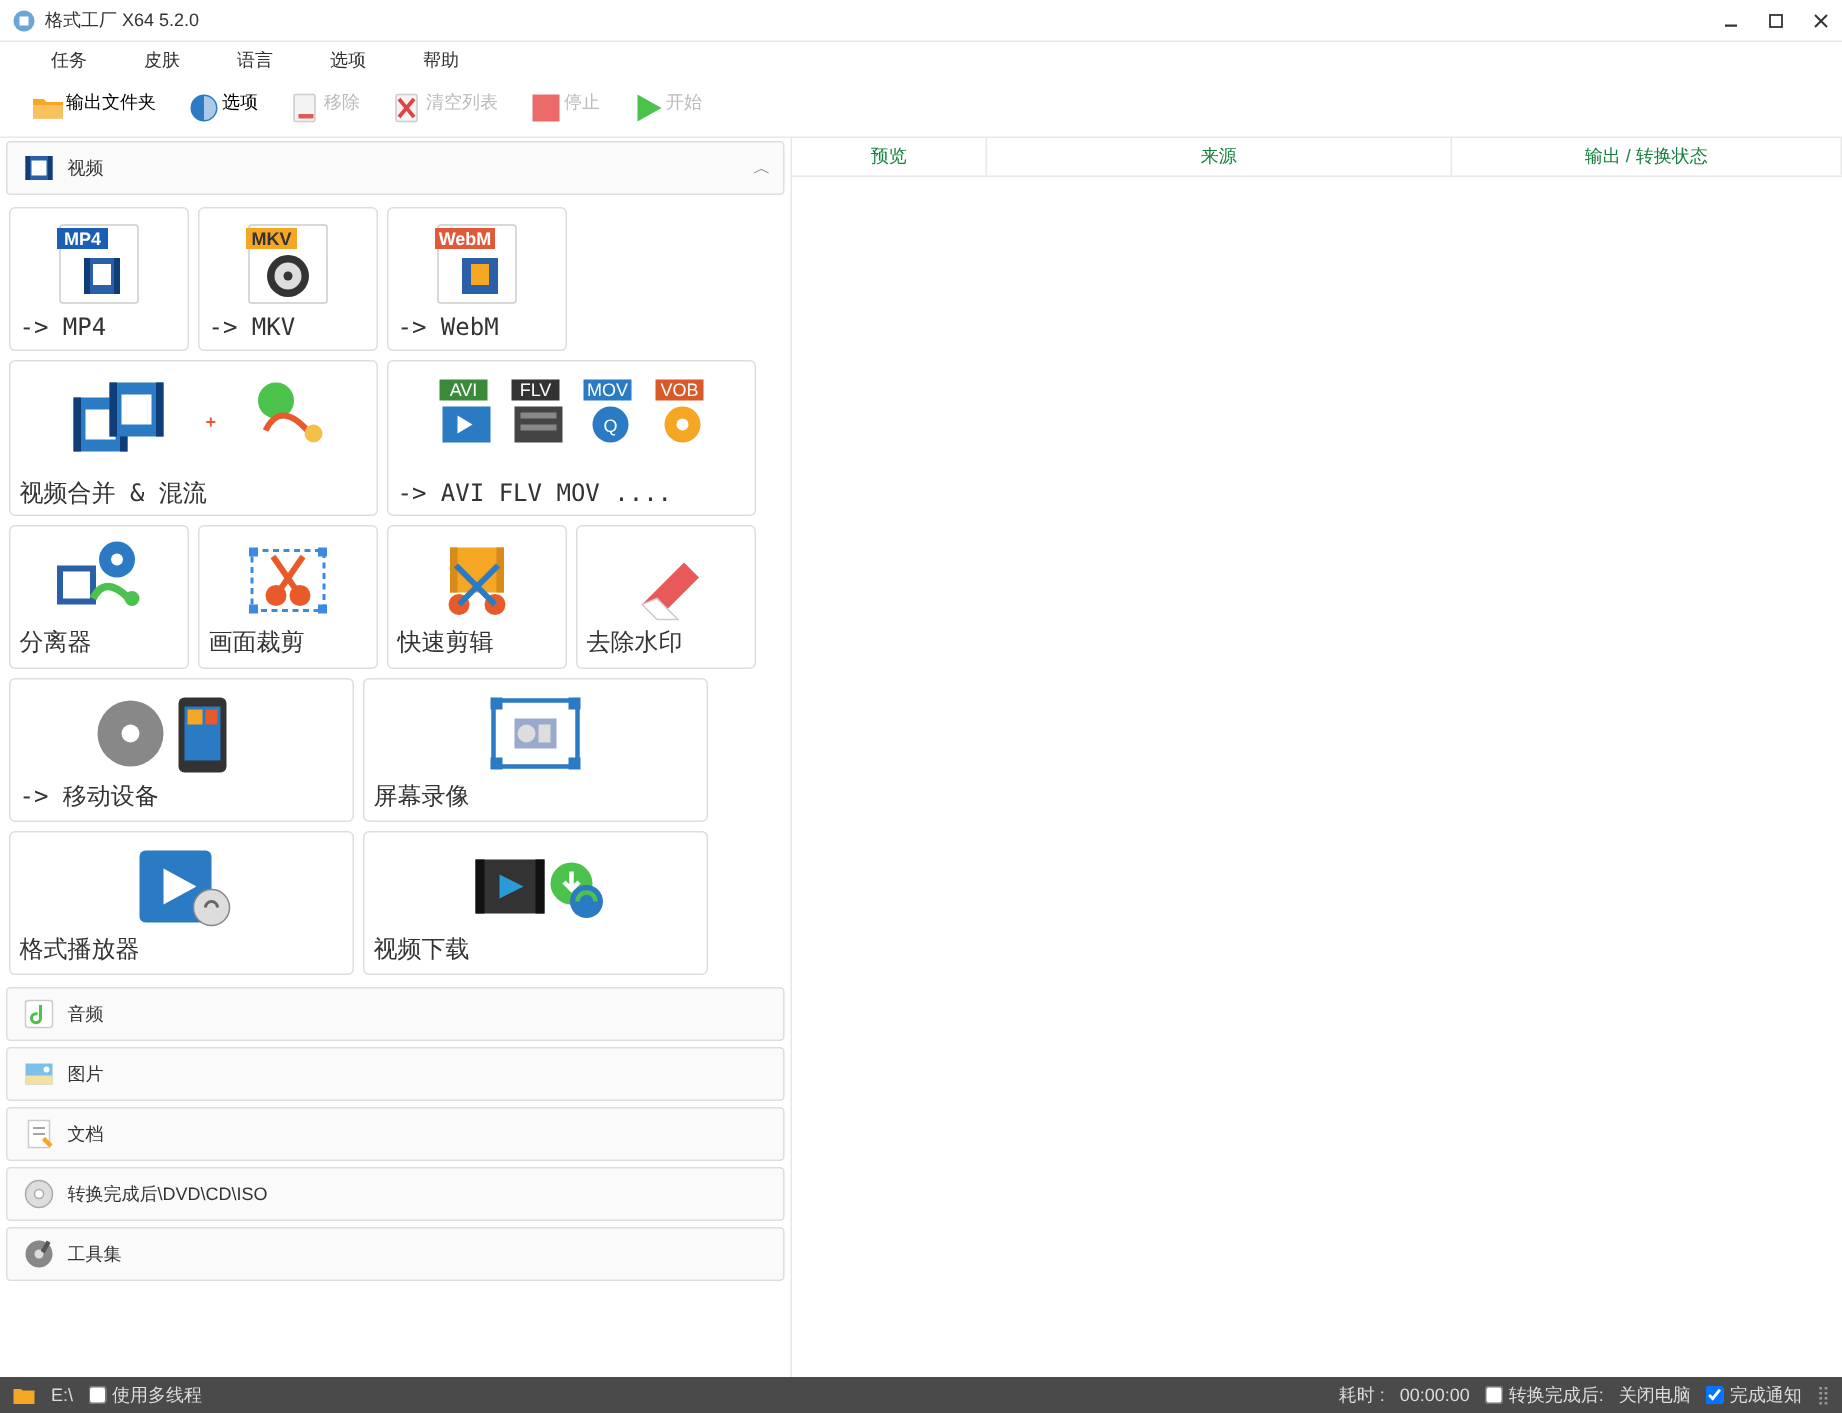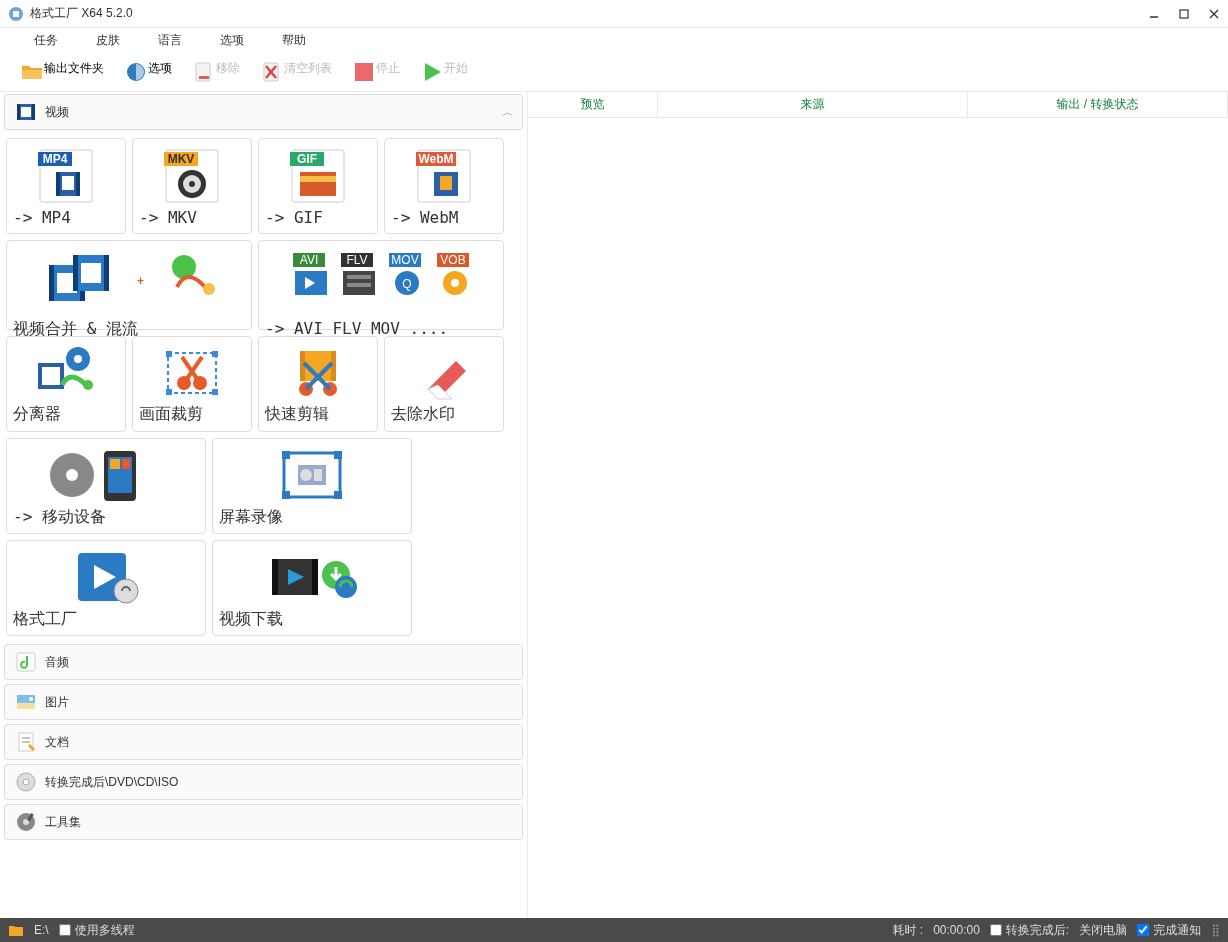--- a/index.html
+++ b/index.html
@@ -18,22 +18,22 @@
 .main{flex:1;display:flex;overflow:hidden}
 .left-pane{width:528px;display:flex;flex-direction:column;border-right:1px solid #e8e8e8;overflow-y:auto}
 .cat-header{height:36px;display:flex;align-items:center;padding:0 10px;border:1px solid #ddd;margin:2px 4px;border-radius:3px;background:#fafafa;cursor:pointer;position:relative}
 .cat-header .cat-icon{width:22px;height:22px;margin-right:8px;display:inline-flex}
 .cat-header .cat-label{flex:1;text-align:left;color:#333}
 .cat-header .chevron{position:absolute;right:8px;color:#888}
 .grid-area{padding:6px;display:flex;flex-direction:column;gap:6px}
 .grid-row{display:flex;gap:6px}
 .tile{border:1px solid #ddd;border-radius:4px;padding:6px;display:flex;flex-direction:column;cursor:pointer;background:#fff}
 .tile-small{width:120px;height:96px}
-.tile-wide{width:246px;height:90px}
-.tile-wide2{width:200px;height:96px}
+.tile-wide{width:246px;height:104px}
+.tile-wide2{width:230px;height:96px}
 .tile .icon-area{flex:1;display:flex;align-items:center;justify-content:center}
 .tile .label{color:#333;font-family:monospace,"SimSun";font-size:16px;padding-top:2px}
 .right-pane{flex:1;display:flex;flex-direction:column}
 .list-header{height:26px;display:flex;border-bottom:1px solid #e8e8e8}
 .list-col{display:flex;align-items:center;justify-content:center;border-right:1px solid #e8e8e8;color:#15803d}
 .col1{width:130px}.col2{flex:1}.col3{width:260px}
 .list-body{flex:1;background:#fff}
 .status-bar{height:24px;background:#4a4a4a;color:#ddd;display:flex;align-items:center;padding:0 8px;gap:10px;font-size:11px}
 .status-bar .spacer{flex:1}
 .status-bar label{display:flex;align-items:center;gap:4px;cursor:pointer}
@@ -173,32 +173,20 @@
               <svg width="72" height="56" viewBox="0 0 72 56">
                 <rect x="10" y="2" width="52" height="52" rx="2" fill="#fff" stroke="#ccc"></rect>
                 <rect x="8" y="4" width="34" height="14" fill="#f5a623"></rect>
                 <text x="25" y="15" font-size="10" fill="#333" text-anchor="middle" font-weight="bold">MKV</text>
                 <circle cx="36" cy="36" r="14" fill="#333"></circle>
                 <circle cx="36" cy="36" r="9" fill="#ddd"></circle>
                 <circle cx="36" cy="36" r="3" fill="#333"></circle>
               </svg>
             </div>
           <div class="label">-&gt; MKV</div>
-        </div>
-        <div class="tile tile-small">
-          <div class="icon-area">
-              <svg width="72" height="56" viewBox="0 0 72 56">
-                <rect x="10" y="2" width="52" height="52" rx="2" fill="#fff" stroke="#ccc"></rect>
-                <rect x="8" y="4" width="34" height="14" fill="#2aa868"></rect>
-                <text x="25" y="15" font-size="10" fill="#fff" text-anchor="middle" font-weight="bold">GIF</text>
-                <rect x="18" y="24" width="36" height="24" fill="#d85a2a"></rect>
-                <rect x="18" y="28" width="36" height="6" fill="#f5c04a"></rect>
-              </svg>
-            </div>
-          <div class="label">-&gt; GIF</div>
         </div>
         <div class="tile tile-small">
           <div class="icon-area">
               <svg width="72" height="56" viewBox="0 0 72 56">
                 <rect x="10" y="2" width="52" height="52" rx="2" fill="#fff" stroke="#ccc"></rect>
                 <rect x="8" y="4" width="40" height="14" fill="#e05a3a"></rect>
                 <text x="28" y="15" font-size="9" fill="#fff" text-anchor="middle" font-weight="bold">WebM</text>
                 <rect x="26" y="24" width="24" height="24" fill="#2b5fa8"></rect>
                 <rect x="32" y="28" width="12" height="14" fill="#f5a623"></rect>
               </svg>
@@ -350,21 +338,21 @@
       <div class="grid-row">
         <div class="tile tile-wide2">
           <div class="icon-area">
               <svg width="160" height="60" viewBox="0 0 160 60">
                 <rect x="52" y="6" width="48" height="48" rx="4" fill="#2b7bc4"></rect>
                 <polygon points="68,18 68,42 90,30" fill="#fff"></polygon>
                 <circle cx="100" cy="44" r="12" fill="#ddd" stroke="#888"></circle>
                 <path d="M96 44 a4 4 0 1 1 8 0" stroke="#666" fill="none" stroke-width="2"></path>
               </svg>
             </div>
-          <div class="label">格式工厂</div>
+          <div class="label">格式播放器</div>
         </div>
         <div class="tile tile-wide2">
           <div class="icon-area">
               <svg width="160" height="60" viewBox="0 0 160 60">
                 <rect x="40" y="12" width="46" height="36" fill="#333"></rect>
                 <rect x="40" y="12" width="6" height="36" fill="#111"></rect>
                 <rect x="80" y="12" width="6" height="36" fill="#111"></rect>
                 <polygon points="56,22 56,38 72,30" fill="#2b9bd8"></polygon>
                 <circle cx="104" cy="28" r="14" fill="#4bc24b"></circle>
                 <path d="M104 20 v12 m-5 -5 l5 5 l5 -5" stroke="#fff" stroke-width="3" fill="none"></path>

